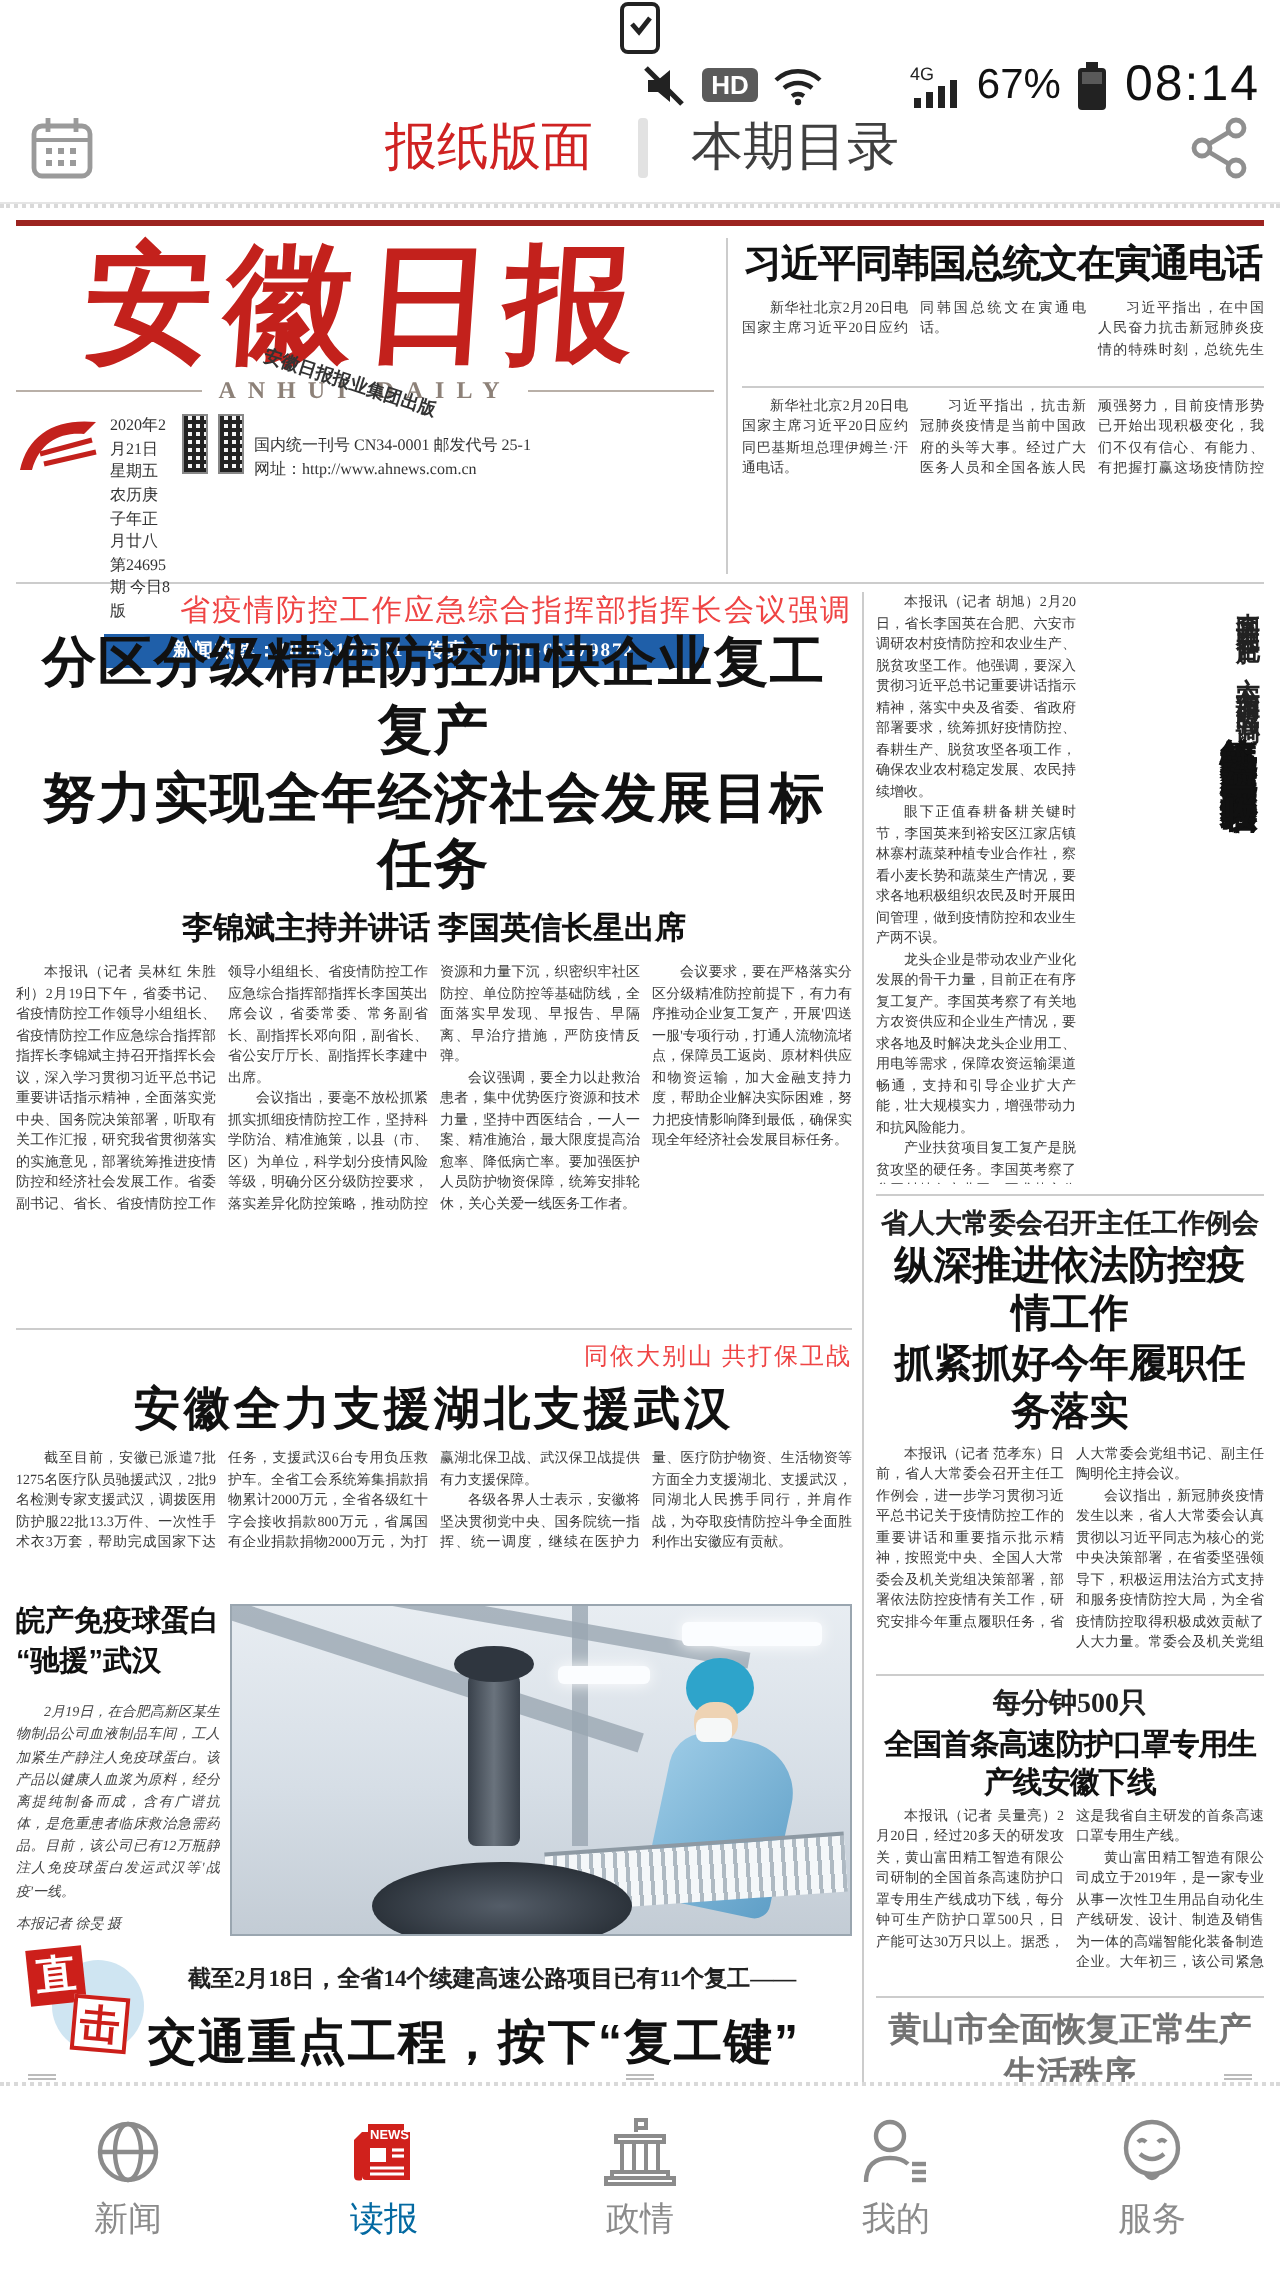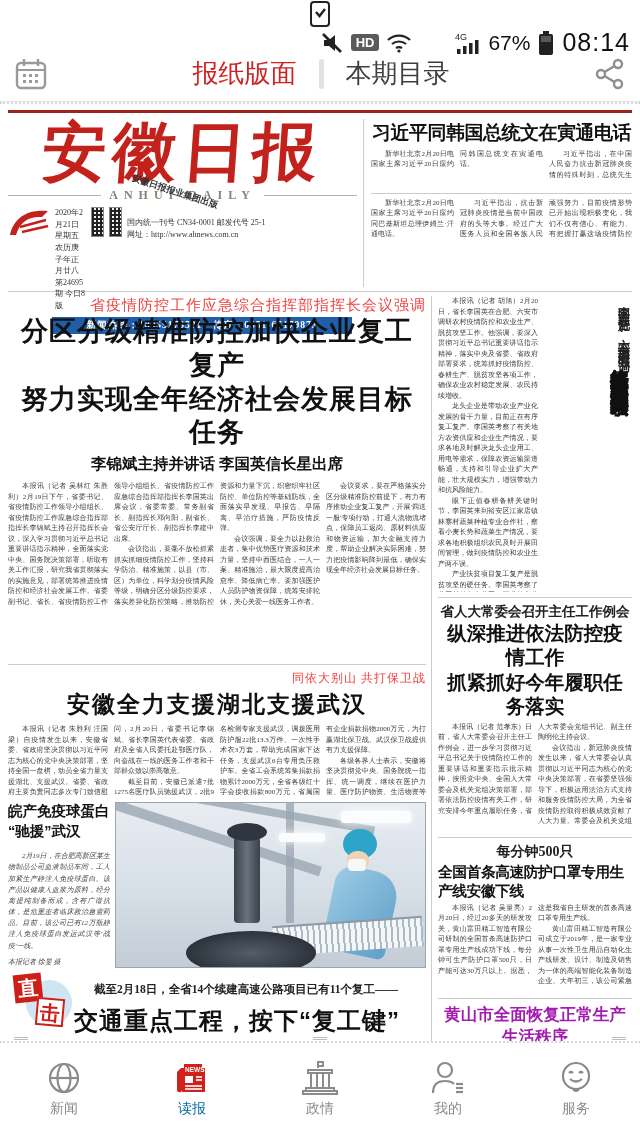--- a/index.html
+++ b/index.html
@@ -120,30 +120,30 @@
   .lg-heads { flex:1; writing-mode:vertical-rl; text-orientation:upright; height:296px;
     padding-left:2px; display:flex; }
   .lg-k { display:block; font-size:12px; font-weight:bold; color:#222; letter-spacing:3px;
     margin-left:6px; font-family:"Liberation Sans",sans-serif; }
   .lg-h { display:block; font-size:18.5px; font-weight:bold; color:#111; letter-spacing:1px;
     margin-left:4px; font-family:"Liberation Sans",sans-serif; }
   .rd-k { font-size:13.5px; font-weight:bold; text-align:center; color:#222; }
   .rd-h { text-align:center; font-size:19.5px; line-height:1.25; }
   .rd-body { height:110px; margin-top:3px; }
   .mk-k { font-size:14px; font-weight:bold; text-align:center; color:#222; }
-  .mk-h { font-size:14.8px; letter-spacing:-0.5px; margin:2px 0; }
+  .mk-h { text-align:center; font-size:14.8px; letter-spacing:-0.5px; margin:2px 0; }
   .mk-body { height:90px; }
-  .hs-h1 { text-align:center; font-size:16.5px; color:#a21caf; }
+  .hs-h1 { text-align:center; font-size:16.5px; color:#737373; }
   
   .page-marks { position:absolute; bottom:1px; left:0; width:100%; display:flex;
     justify-content:space-between; padding:0 14px; }
   .page-marks span { width:14px; border-top:3px double #bbb; }
   .bottom-nav { height:92px; display:flex; align-items:center; background:#fff; }
   .nav-item { flex:1; display:flex; flex-direction:column; align-items:center; gap:4px; }
-  .nav-label { font-size:14px; color:#8b8b8b; }
+  .nav-label { font-size:17px; color:#8b8b8b; }
   .nav-item.active .nav-label { color:#0369a1; }
   svg { display:block; }
 </style>
 </head>
 <body>
 
 <div class="status-bar">
   <div class="status-left">
     <span>
       <svg width="22" height="28" viewBox="0 0 22 28">
@@ -285,21 +285,20 @@
           <p>会议强调，要全力以赴救治患者，集中优势医疗资源和技术力量，坚持中西医结合，一人一案、精准施治，最大限度提高治愈率、降低病亡率。要加强医护人员防护物资保障，统筹安排轮休，关心关爱一线医务工作者。</p>
           <p>会议要求，要在严格落实分区分级精准防控前提下，有力有序推动企业复工复产，开展'四送一服'专项行动，打通人流物流堵点，保障员工返岗、原材料供应和物资运输，加大金融支持力度，帮助企业解决实际困难，努力把疫情影响降到最低，确保实现全年经济社会发展目标任务。</p>
         </div>
       </div>
       <div class="sec-div"></div>
 
       <div>
         <div class="kicker hubei-k">同依大别山 共打保卫战</div>
         <div class="art-headline hubei-h">安徽全力支援湖北支援武汉</div>
         <div class="newsbody cols4 hubei-body">
-          <p>本报讯（记者 朱胜利 汪国梁）自疫情发生以来，安徽省委、省政府坚决贯彻以习近平同志为核心的党中央决策部署，坚持全国一盘棋，动员全省力量支援湖北、支援武汉。省委、省政府主要负责同志多次专门致信慰问，2月20日，省委书记李锦斌、省长李国英代表省委、省政府及全省人民委托赴鄂医疗队，向奋战在一线的医务工作者和干部群众致以崇高敬意。</p>
           <p>截至目前，安徽已派遣7批1275名医疗队员驰援武汉，2批9名检测专家支援武汉，调拨医用防护服22批13.3万件、一次性手术衣3万套，帮助完成国家下达任务，支援武汉6台专用负压救护车。全省工会系统筹集捐款捐物累计2000万元，全省各级红十字会接收捐款800万元，省属国有企业捐款捐物2000万元，为打赢湖北保卫战、武汉保卫战提供有力支援保障。</p>
           <p>各级各界人士表示，安徽将坚决贯彻党中央、国务院统一指挥、统一调度，继续在医护力量、医疗防护物资、生活物资等方面全力支援湖北、支援武汉，同湖北人民携手同行，并肩作战，为夺取疫情防控斗争全面胜利作出安徽应有贡献。</p>
         </div>
       </div>
 
       <div class="photo-row">
         <div class="globulin">
           <div class="art-headline glob-h">皖产免疫球蛋白</div>
           <div class="art-headline glob-h">“驰援”武汉</div>
           <div class="glob-cap">
@@ -335,22 +334,22 @@
         <div class="art-headline tr-h">交通重点工程，按下“复工键”</div>
 
       </div>
     </div>
 
     <div class="col-right">
 
       <div class="lg">
         <div class="lg-body newsbody">
           <p>本报讯（记者 胡旭）2月20日，省长李国英在合肥、六安市调研农村疫情防控和农业生产、脱贫攻坚工作。他强调，要深入贯彻习近平总书记重要讲话指示精神，落实中央及省委、省政府部署要求，统筹抓好疫情防控、春耕生产、脱贫攻坚各项工作，确保农业农村稳定发展、农民持续增收。</p>
+          <p>眼下正值春耕备耕关键时节，李国英来到裕安区江家店镇林寨村蔬菜种植专业合作社，察看小麦长势和蔬菜生产情况，要求各地积极组织农民及时开展田间管理，做到疫情防控和农业生产两不误。</p>
           <p>龙头企业是带动农业产业化发展的骨干力量，目前正在有序复工复产。李国英考察了有关地方农资供应和企业生产情况，要求各地及时解决龙头企业用工、用电等需求，保障农资运输渠道畅通，支持和引导企业扩大产能，壮大规模实力，增强带动力和抗风险能力。</p>
-          <p>眼下正值春耕备耕关键时节，李国英来到裕安区江家店镇林寨村蔬菜种植专业合作社，察看小麦长势和蔬菜生产情况，要求各地积极组织农民及时开展田间管理，做到疫情防控和农业生产两不误。</p>
           <p>产业扶贫项目复工复产是脱贫攻坚的硬任务。李国英考察了贫困村特色产业园，要求落实分区分级精准防控措施，加快扶贫项目开工复工，开展针对性技能培训和岗位对接，促进贫困群众就近就业增收，坚决夺取脱贫攻坚战全面胜利。</p>
         </div>
         <div class="lg-heads">
           <span class="lg-k">李国英在合肥、六安市调研时强调</span>
           <span class="lg-h">统筹抓好疫情防控春耕生产脱贫攻坚</span>
           <span class="lg-h">确保农业农村稳定发展农民持续增收</span>
         </div>
       </div>
       <div class="sec-div"></div>
 

